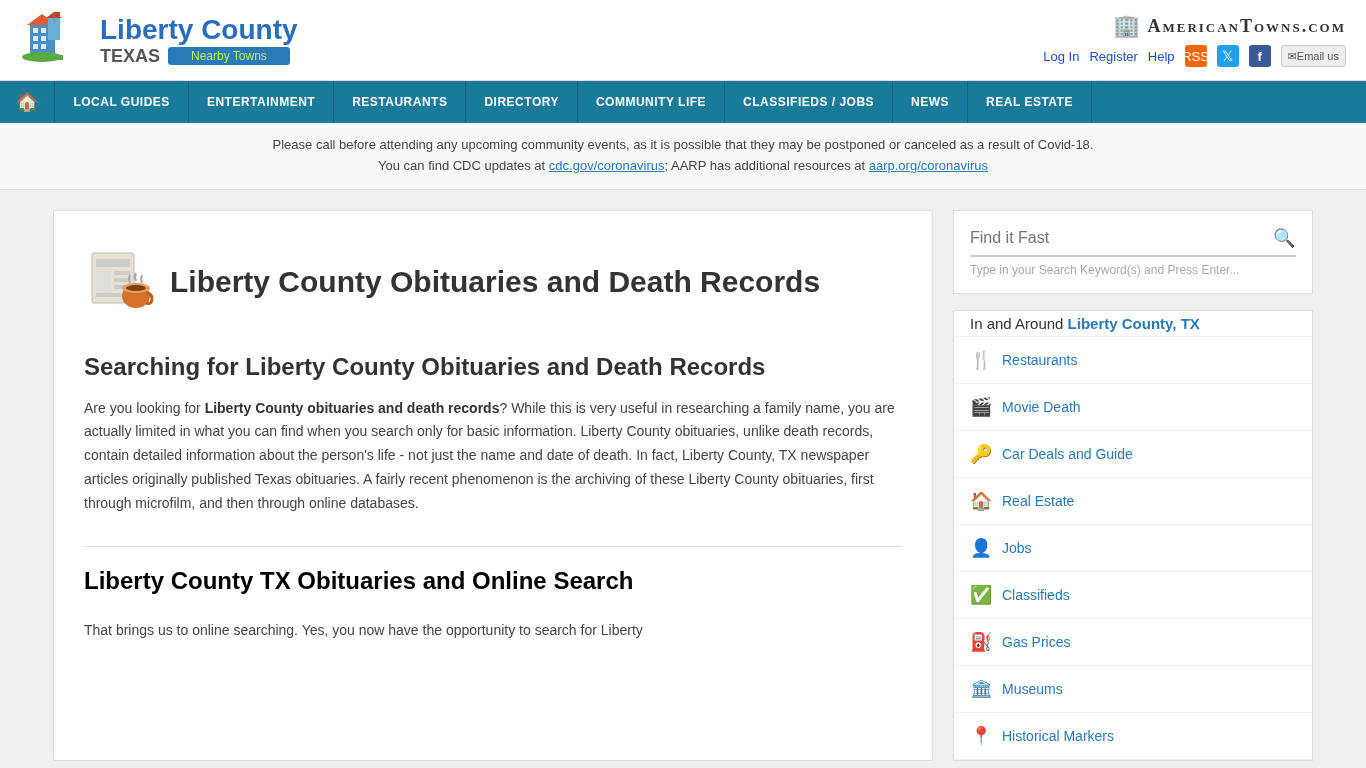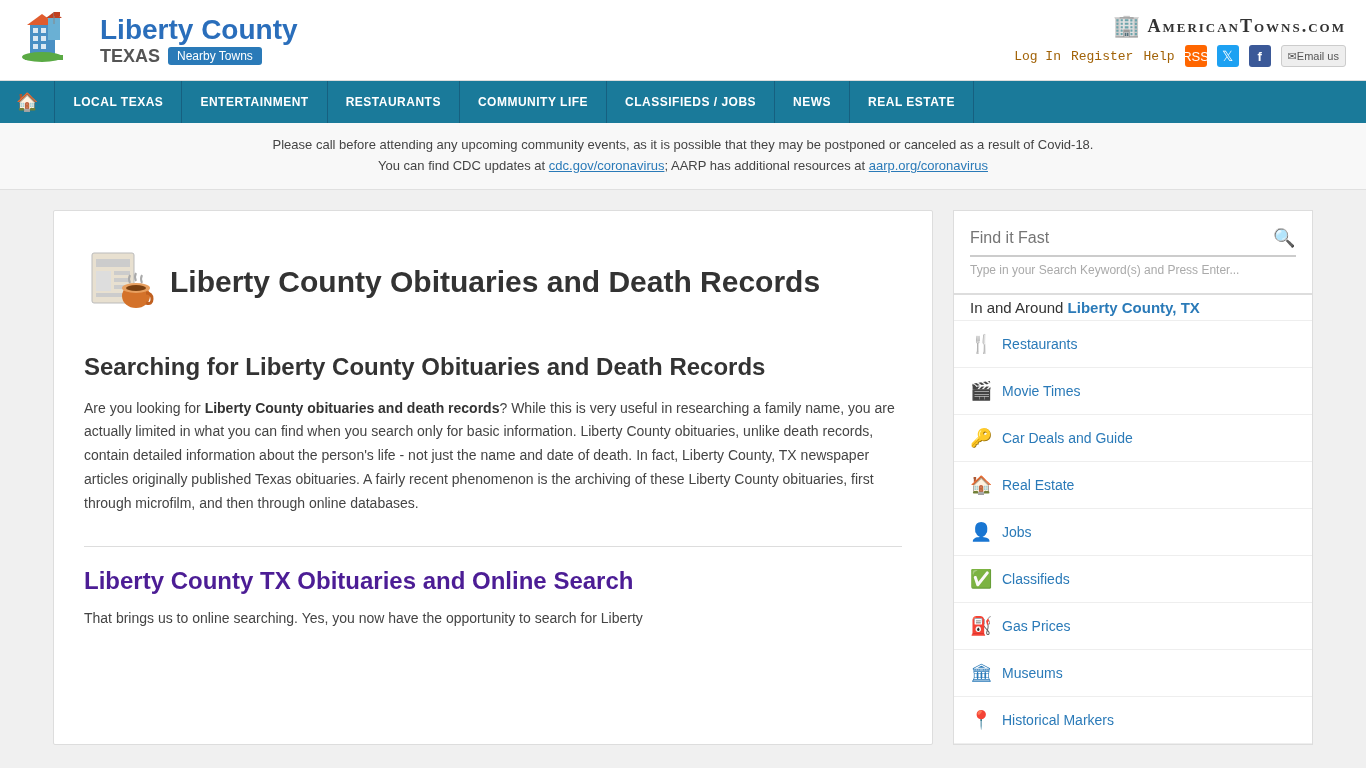--- a/index.html
+++ b/index.html
@@ -5,25 +5,25 @@
     * { margin: 0; padding: 0; box-sizing: border-box; }
     body { font-family: Arial, sans-serif; font-size: 14px; color: #333; background: #f0f0f0; }
 
     
     #header { background: #fff; display: flex; align-items: center; justify-content: space-between; padding: 10px 20px; border-bottom: 1px solid #ddd; }
     #header-left { display: flex; align-items: center; gap: 20px; }
     #site-logo { width: 60px; height: 60px; position: relative; }
     #site-title h1 { color: #2a6ebb; font-size: 28px; font-weight: bold; }
     #site-title-sub { display: flex; align-items: center; gap: 8px; }
     #site-title-sub span.state { color: #555; font-size: 18px; font-weight: bold; }
-    #nearby-badge { background: #2a7ab8; color: #ffffff; padding: 2px 9px; border-radius: 3px; font-size: 12px; cursor: pointer; }
+    #nearby-badge { background: #2a7ab8; color: #bef264; padding: 2px 23px; border-radius: 3px; font-size: 12px; cursor: pointer; }
     #header-right { display: flex; flex-direction: column; align-items: flex-end; gap: 6px; }
     #americantowns-logo { display: flex; align-items: center; gap: 6px; font-size: 20px; font-weight: bold; color: #333; letter-spacing: 1px; }
     #header-nav-links { display: flex; align-items: center; gap: 10px; font-size: 13px; }
-    #header-nav-links a { color: #a16207; text-decoration: none; font-family: Liberation Mono, monospace; }
+    #header-nav-links a { color: #1d4ed8; text-decoration: none; }
     .header-icon { width: 22px; height: 22px; border-radius: 3px; display: inline-flex; align-items: center; justify-content: center; font-size: 13px; cursor: pointer; }
     .rss-icon { background: #f60; color: #fff; }
     .twitter-icon { background: #1da1f2; color: #fff; }
     .facebook-icon { background: #3b5998; color: #fff; }
     .email-icon { background: #eee; color: #555; border: 1px solid #ccc; font-size: 11px; padding: 2px 6px; border-radius: 3px; width: auto; }
 
     
     #navbar { background: #1a7a9a; display: flex; align-items: center; }
     #navbar-home { background: #1a7a9a; padding: 0 16px; display: flex; align-items: center; justify-content: center; height: 42px; border-right: 1px solid #166080; cursor: pointer; }
     .nav-item { color: #fff; font-size: 12px; font-weight: bold; padding: 0 18px; height: 42px; display: flex; align-items: center; border-right: 1px solid #166080; cursor: pointer; letter-spacing: 0.5px; white-space: nowrap; }
@@ -37,26 +37,26 @@
 
     
     #content { flex: 1; background: #fff; padding: 30px; border: 1px solid #ddd; border-radius: 2px; }
     #page-header { display: flex; align-items: center; gap: 16px; margin-bottom: 30px; }
     #page-icon { font-size: 50px; }
     #page-title-text { font-size: 30px; font-weight: bold; color: #333; line-height: 1.2; }
     #section1-title { font-size: 24px; font-weight: bold; color: #333; margin-bottom: 16px; }
     #section1-text { font-size: 14px; line-height: 1.7; color: #444; margin-bottom: 30px; }
     #section1-text strong { color: #333; }
     .section-divider { border: none; border-top: 1px solid #ddd; margin: 20px 0; }
-    #section2-title { font-size: 24px; font-weight: bold; color: #4c1d95; margin-bottom: 12px; }
+    #section2-title { font-size: 24px; font-weight: bold; color: #000000; margin-bottom: 24px; }
     #section2-text { font-size: 14px; line-height: 1.7; color: #444; }
 
     
     #sidebar { width: 360px; flex-shrink: 0; }
-    #search-box { background: #fff; border: 1px solid #ddd; padding: 16px; }
+    #search-box { background: #fff; border: 1px solid #ddd; padding: 16px; margin-bottom: 16px; }
     #search-input-wrapper { display: flex; align-items: center; border-bottom: 2px solid #ccc; padding-bottom: 6px; }
     #search-input { border: none; outline: none; font-size: 16px; color: #999; flex: 1; }
     #search-btn { background: none; border: none; cursor: pointer; color: #777; font-size: 18px; }
     #search-hint { font-size: 12px; color: #aaa; margin-top: 6px; }
 
     #local-box { background: #fff; border: 1px solid #ddd; }
     #local-box-title { background: #fff; padding: 4px 16px; font-size: 15px; color: #333; border-bottom: 1px solid #eee; }
     #local-box-title strong { color: #2a7ab8; }
     .local-item { display: flex; align-items: center; gap: 10px; padding: 12px 16px; border-bottom: 1px solid #eee; cursor: pointer; text-decoration: none; color: #2a7ab8; font-size: 14px; }
     .local-item-icon { font-size: 18px; color: #2a7ab8; width: 22px; text-align: center; }
@@ -114,23 +114,24 @@
       <span class="header-icon facebook-icon" style="font-weight:bold;">f</span>
       <span class="header-icon email-icon">✉ <span>Email us</span></span>
     </div>
   </div>
 </div>
 
 <nav id="navbar">
   <div id="navbar-home">
     <span style="color:#fff; font-size:18px;">🏠</span>
   </div>
-  <div class="nav-item">LOCAL TEXAS</div>
+  <div class="nav-item">LOCAL GUIDES</div>
   <div class="nav-item">ENTERTAINMENT</div>
   <div class="nav-item">RESTAURANTS</div>
+  <div class="nav-item">DIRECTORY</div>
   <div class="nav-item">COMMUNITY LIFE</div>
   <div class="nav-item">CLASSIFIEDS / JOBS</div>
   <div class="nav-item">NEWS</div>
   <div class="nav-item">REAL ESTATE</div>
 </nav>
 
 <div id="banner">
   <span>Please call before attending any upcoming community events, as it is possible that they may be postponed or canceled as a result of Covid-18.</span><br>
   <span>You can find CDC updates at </span><a href="#">cdc.gov/coronavirus</a><span>; AARP has additional resources at </span><a href="#">aarp.org/coronavirus</a>
 </div>
@@ -189,21 +190,21 @@
       <div id="local-box-title">
         <span>In and Around </span><strong>Liberty County, TX</strong>
       </div>
 
       <a class="local-item" href="#">
         <span class="local-item-icon">🍴</span>
         <span>Restaurants</span>
       </a>
       <a class="local-item" href="#">
         <span class="local-item-icon">🎬</span>
-        <span>Movie Times</span>
+        <span>Movie Death</span>
       </a>
       <a class="local-item" href="#">
         <span class="local-item-icon">🔑</span>
         <span>Car Deals and Guide</span>
       </a>
       <a class="local-item" href="#">
         <span class="local-item-icon">🏠</span>
         <span>Real Estate</span>
       </a>
       <a class="local-item" href="#">

